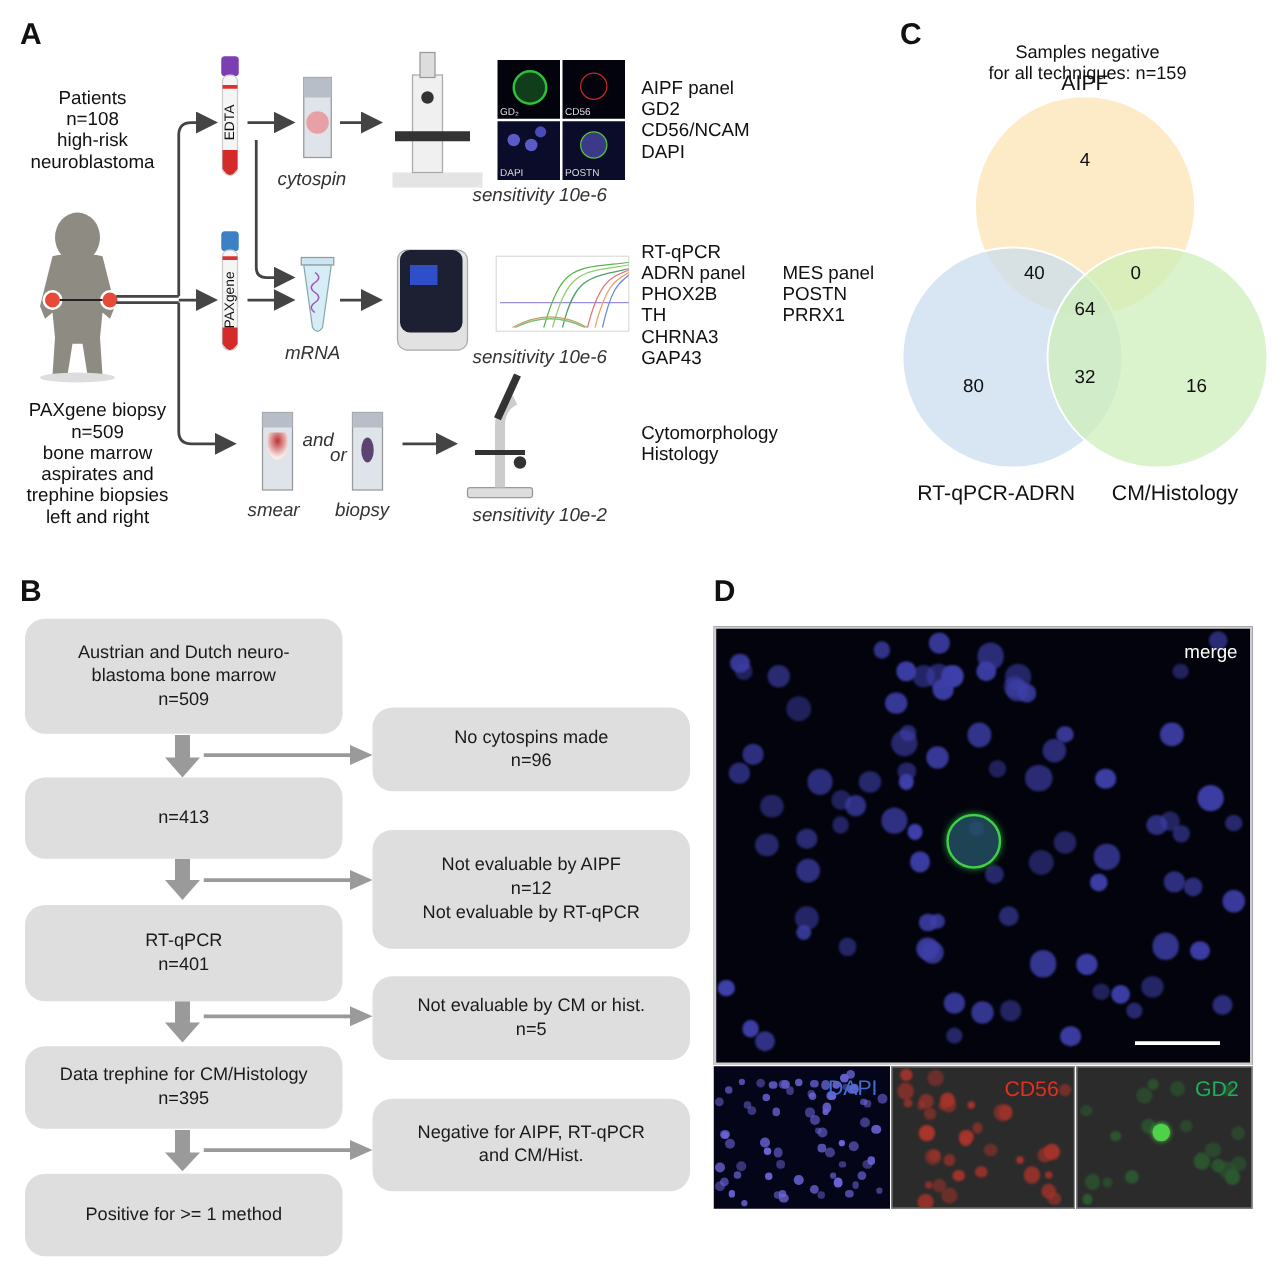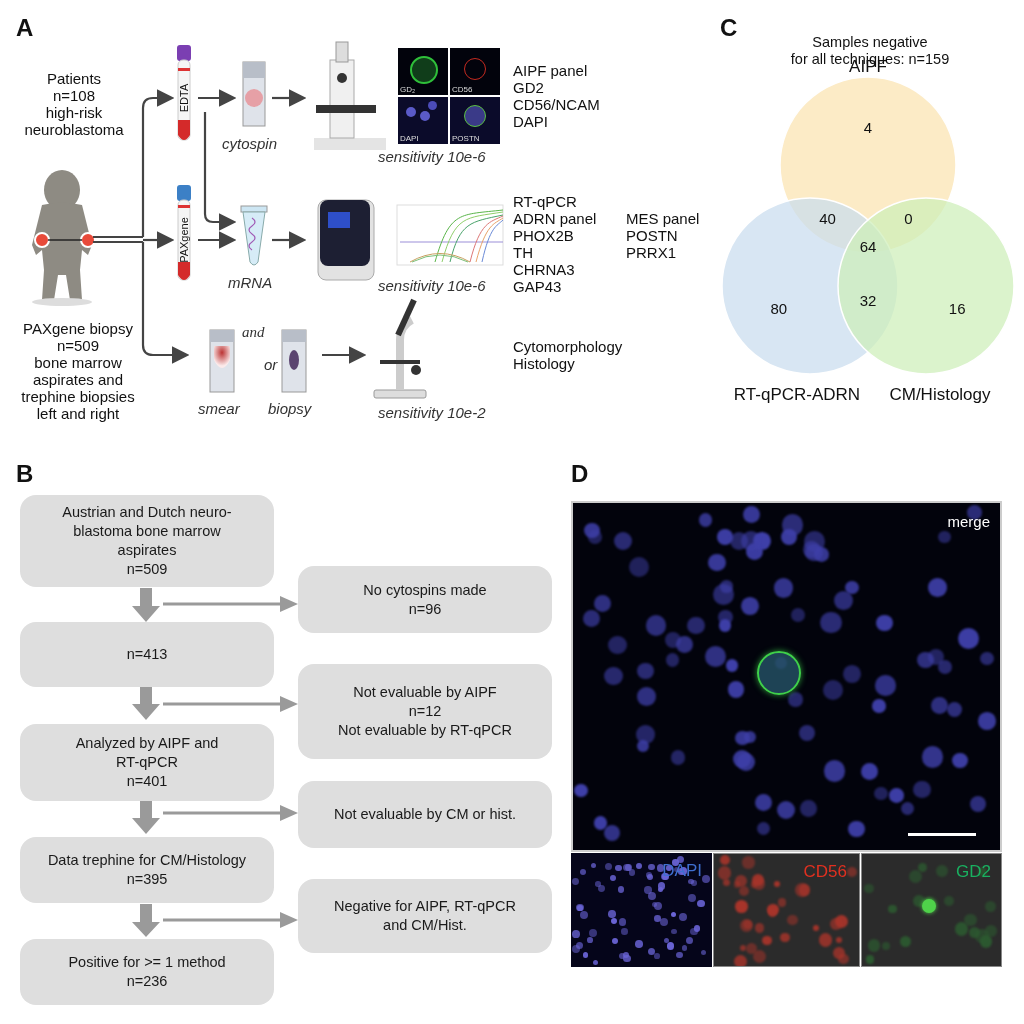--- a/index.html
+++ b/index.html
@@ -165,21 +165,21 @@
 <div class="micro" style="left:450px;top:97px;width:50px;height:47px;background:#0b0b2a;">
   <div class="abs" style="left:14px;top:8px;width:20px;height:20px;border-radius:50%;border:1.5px solid #5ac040;background:rgba(90,90,200,.6);"></div>
   <div class="abs" style="left:2px;bottom:1px;font-size:8px;color:#ddd;">POSTN</div>
 </div>
 
 <div class="abs" style="left:166px;top:92px;font-size:11px;transform:rotate(-90deg);width:36px;text-align:center;">EDTA</div>
 <div class="abs" style="left:160px;top:234px;font-size:11px;transform:rotate(-90deg);width:48px;text-align:center;">PAXgene</div>
 
 <div class="txt it" style="left:222px;top:135px;">cytospin</div>
 <div class="txt it" style="left:228px;top:274px;">mRNA</div>
-<div class="txt it" style="left:242px;top:324px;font-family:Liberation Serif, serif;">and</div>
+<div class="txt it" style="left:242px;top:344px;">and</div>
 <div class="txt it" style="left:264px;top:356px;">or</div>
 <div class="txt it" style="left:198px;top:400px;">smear</div>
 <div class="txt it" style="left:268px;top:400px;">biopsy</div>
 <div class="txt it" style="left:378px;top:148px;">sensitivity 10e-6</div>
 <div class="txt it" style="left:378px;top:277px;">sensitivity 10e-6</div>
 <div class="txt it" style="left:378px;top:404px;">sensitivity 10e-2</div>
 
 <div class="txt" style="left:513px;top:62px;">
   <div class="b">AIPF panel</div>
   <div>GD2</div>
@@ -246,51 +246,49 @@
     <path d="M280,596 L298,604 L280,612 Z"></path>
     <path d="M280,696 L298,704 L280,712 Z"></path>
     <path d="M280,805 L298,813 L280,821 Z"></path>
     <path d="M280,912 L298,920 L280,928 Z"></path>
   </g>
 </svg>
 
 <div class="fbox" style="left:20px;top:495px;width:254px;height:92px;">
   <span>Austrian and Dutch neuro-</span>
   <span>blastoma bone marrow</span>
-  <span>aspirates</span>
   <span>n=509</span>
 </div>
 <div class="fbox" style="left:20px;top:622px;width:254px;height:65px;">
   <span>n=413</span>
 </div>
 <div class="fbox" style="left:20px;top:724px;width:254px;height:77px;">
-  <span>Analyzed by AIPF and</span>
   <span>RT-qPCR</span>
   <span>n=401</span>
 </div>
 <div class="fbox" style="left:20px;top:837px;width:254px;height:66px;">
   <span>Data trephine for CM/Histology</span>
   <span>n=395</span>
 </div>
 <div class="fbox" style="left:20px;top:939px;width:254px;height:66px;">
   <span>Positive for &gt;= 1 method</span>
-  <span>n=236</span>
 </div>
 
 <div class="fbox" style="left:298px;top:566px;width:254px;height:67px;">
   <span>No cytospins made</span>
   <span>n=96</span>
 </div>
 <div class="fbox" style="left:298px;top:664px;width:254px;height:95px;">
   <span>Not evaluable by AIPF</span>
   <span>n=12</span>
   <span>Not evaluable by RT-qPCR</span>
 </div>
 <div class="fbox" style="left:298px;top:781px;width:254px;height:67px;">
   <span>Not evaluable by CM or hist.</span>
+  <span>n=5</span>
 </div>
 <div class="fbox" style="left:298px;top:879px;width:254px;height:74px;">
   <span>Negative for AIPF, RT-qPCR</span>
   <span>and CM/Hist.</span>
 </div>
 
 <div class="panel-letter" style="left:571px;top:460px;">D</div>
 
 <div class="micro" style="left:571px;top:501px;width:431px;height:351px;border:2px solid #ccc;box-sizing:border-box;">
   <div id="merge-cells" class="abs" style="left:0;top:0;width:100%;height:100%;">

